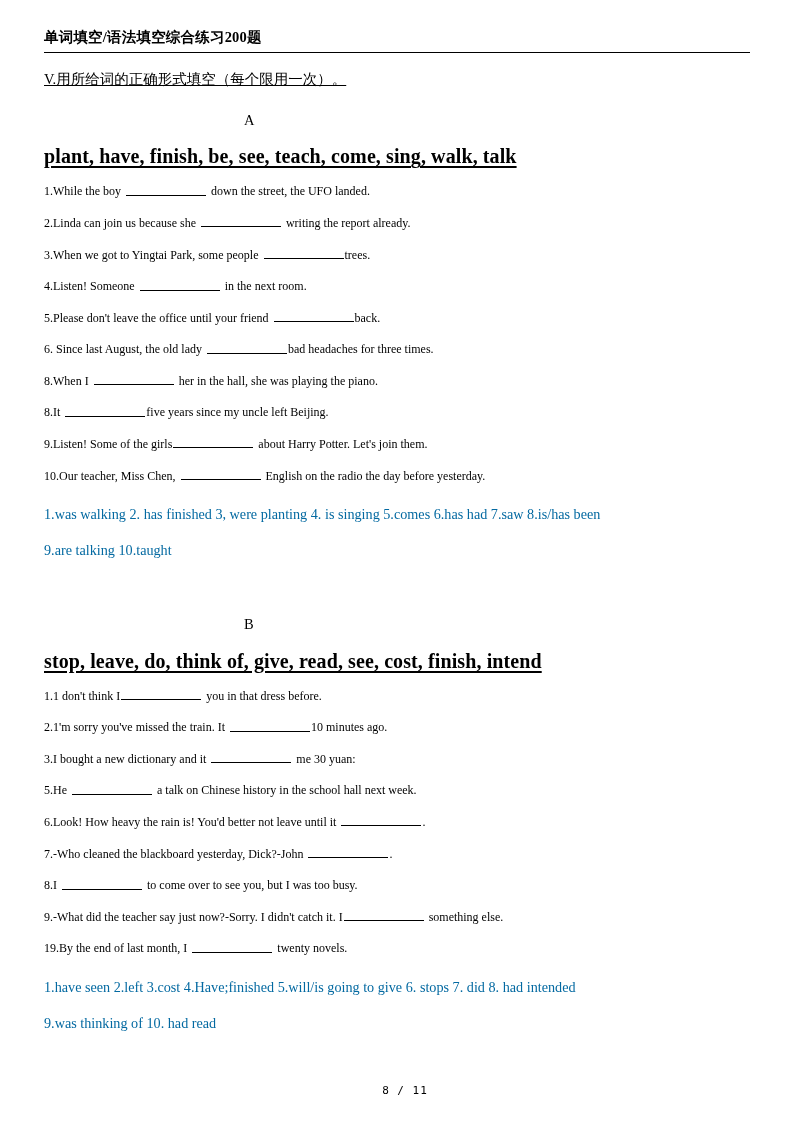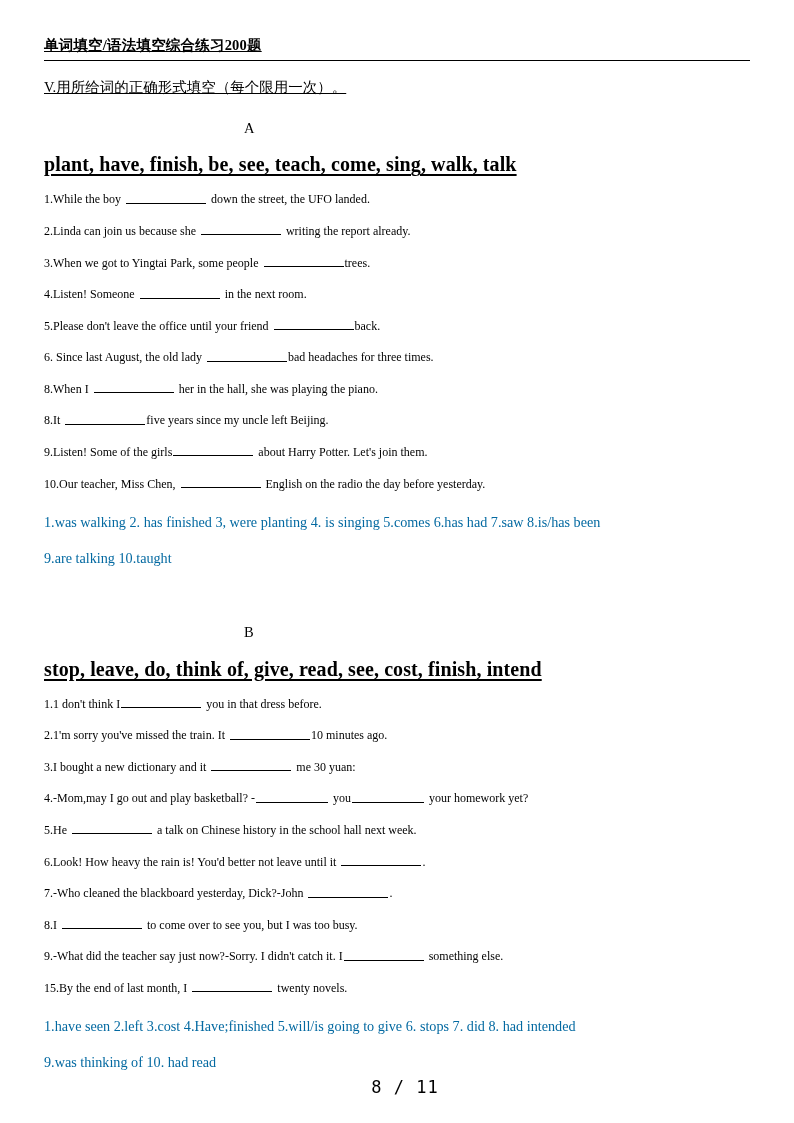--- a/index.html
+++ b/index.html
@@ -18,22 +18,21 @@
   .page {
     position: relative;
     width: 794px;
     height: 1123px;
     box-sizing: border-box;
     padding: 0 44px;
   }
 
   
   .doc-header {
-    padding-top: 36px;
-    text-decoration: underline;
+    padding-top: 28px;
   }
   .doc-header .title {
     font-size: 14.5px;
     font-weight: bold;
     letter-spacing: 0.2px;
     line-height: 1.25;
     padding-bottom: 6px;
   }
   .doc-header .rule {
     border-bottom: 1.4px solid #000;
@@ -96,21 +95,21 @@
   .gap-b { height: 34px; }
 
   
   .footer {
     position: absolute;
     left: 16px;
     right: 0;
     bottom: 26px;
     text-align: center;
     font-family: "DejaVu Sans Mono", "Liberation Mono", monospace;
-    font-size: 17px;
+    font-size: 11px;
     letter-spacing: 1px;
   }
 </style>
 </head>
 <body>
 
 <div class="page">
 
   <div class="doc-header">
     <div class="title">单词填空/语法填空综合练习200题</div>
@@ -142,27 +141,26 @@
 
   <div class="gap-b"></div>
 
   <div>
     <div class="section-letter">B</div>
     <div class="wordbank">stop, leave, do, think of, give, read, see, cost, finish, intend</div>
     <div id="qb">
         <div class="qitem"><span>1.1 don't think I</span><span class="blank w80 b-sp-after"></span><span>you in that dress before.</span></div>
         <div class="qitem"><span>2.1'm sorry you've missed the train. It</span><span class="blank w80 b-sp-before"></span><span>10 minutes ago.</span></div>
         <div class="qitem"><span>3.I bought a new dictionary and it</span><span class="blank w80 b-sp-before b-sp-after"></span><span>me 30 yuan:</span></div>
-        <div class="qitem"><span>4.-Mom,may I go out and play basketball? -</span><span class="blank w72 b-sp-after"></span><span>you</span><span class="blank w72 b-sp-after"></span><span>your homework yet?</span></div>
         <div class="qitem"><span>5.He</span><span class="blank w80 b-sp-before b-sp-after"></span><span>a talk on Chinese history in the school hall next week.</span></div>
         <div class="qitem"><span>6.Look! How heavy the rain is! You'd better not leave until it</span><span class="blank w80 b-sp-before"></span><span>.</span></div>
         <div class="qitem"><span>7.-Who cleaned the blackboard yesterday, Dick?-John</span><span class="blank w80 b-sp-before"></span><span>.</span></div>
         <div class="qitem"><span>8.I</span><span class="blank w80 b-sp-before b-sp-after"></span><span>to come over to see you, but I was too busy.</span></div>
         <div class="qitem"><span>9.-What did the teacher say just now?-Sorry. I didn't catch it. I</span><span class="blank w80 b-sp-after"></span><span>something else.</span></div>
-        <div class="qitem"><span>15.By the end of last month, I</span><span class="blank w80 b-sp-before b-sp-after"></span><span>twenty novels.</span></div>
+        <div class="qitem"><span>19.By the end of last month, I</span><span class="blank w80 b-sp-before b-sp-after"></span><span>twenty novels.</span></div>
       </div>
     <div class="answers" id="ab">
         <div class="aline">1.have seen 2.left 3.cost 4.Have;finished 5.will/is going to give 6. stops 7. did 8. had intended</div>
         <div class="aline">9.was thinking of 10. had read</div>
       </div>
   </div>
 
   <div class="footer">
     <span>8 / 11</span>
   </div>

